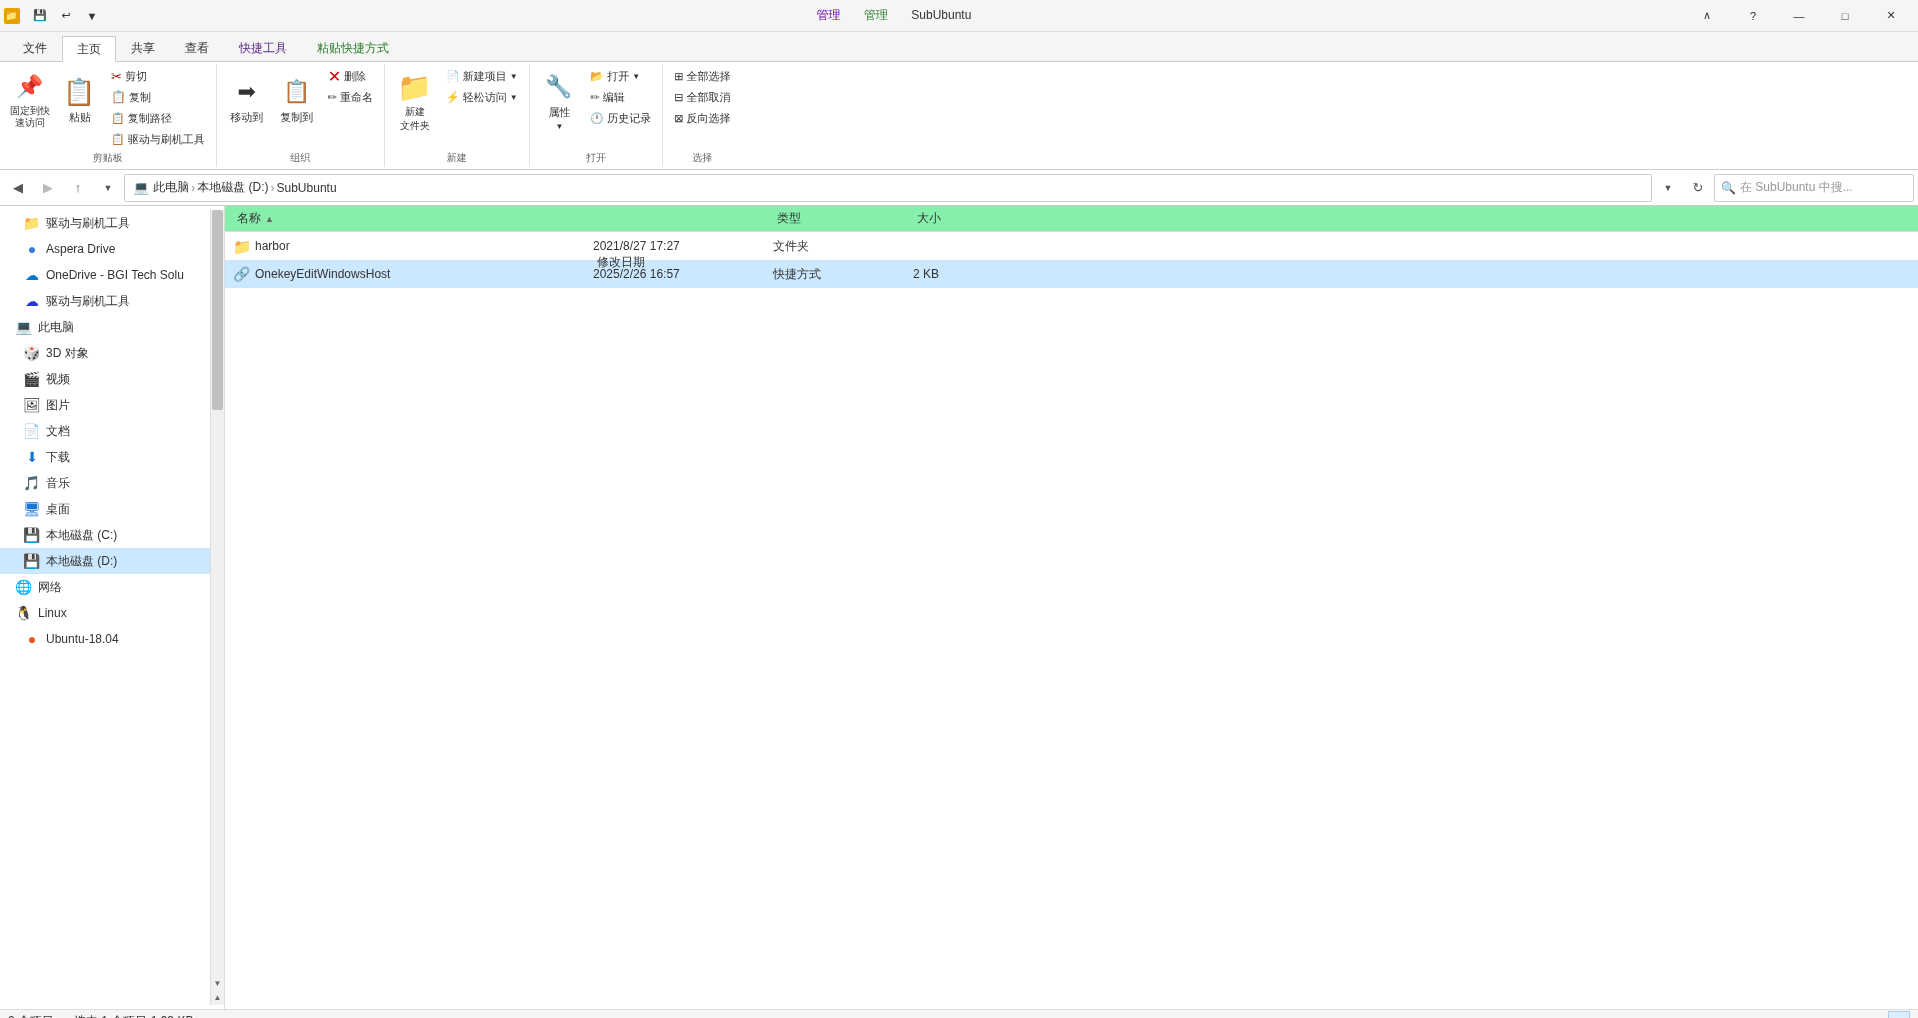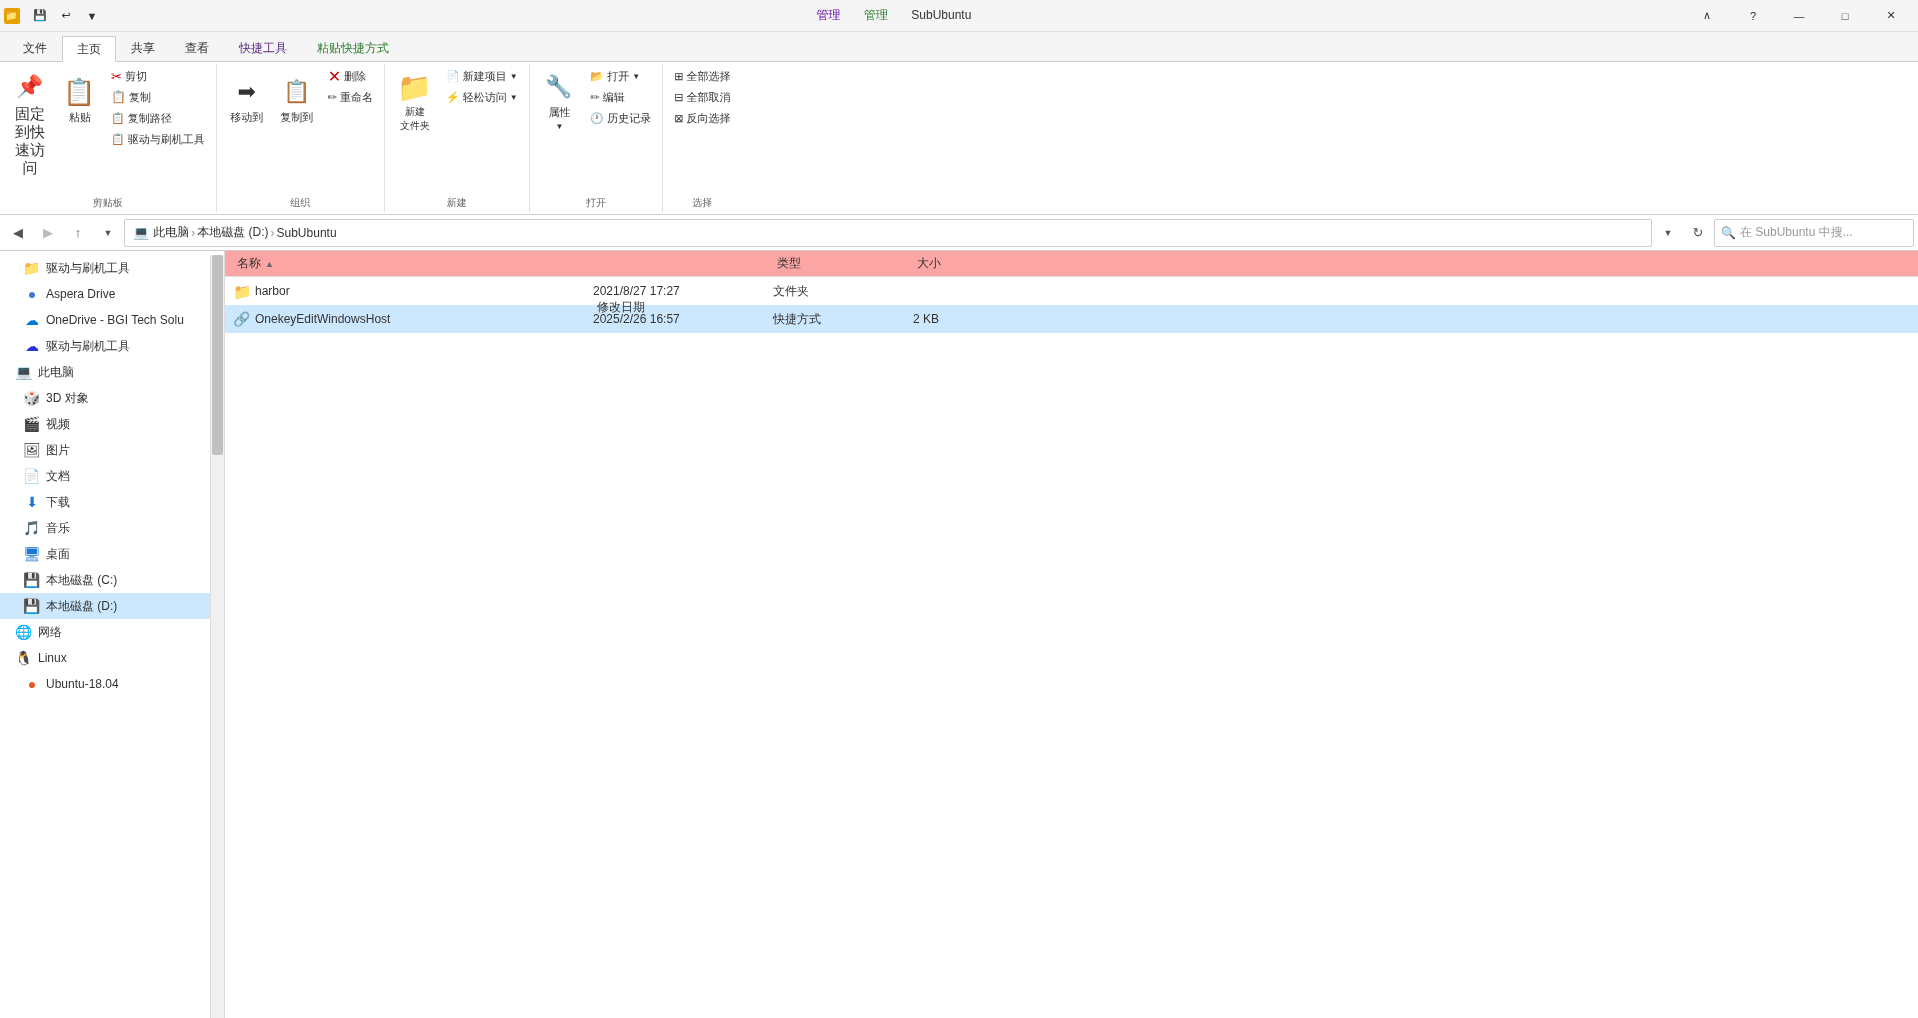--- a/index.html
+++ b/index.html
@@ -111,21 +111,20 @@
       display: flex;
       align-items: flex-start;
       gap: 2px;
       flex: 1;
     }
     .ribbon-group-label {
       font-size: 10px;
       color: #666;
       text-align: center;
       padding-top: 2px;
-      margin-top: 12px;
     }
     .ribbon-btn-large {
       display: flex;
       flex-direction: column;
       align-items: center;
       justify-content: flex-end;
       width: 48px;
       min-height: 64px;
       padding: 4px 2px;
       cursor: pointer;
@@ -249,21 +248,21 @@
 
     
     .file-list-container {
       flex: 1;
       background: white;
       overflow-y: auto;
     }
     .file-list-header {
       display: flex;
       height: 26px;
-      background: #fca5a5;
+      background: #86efac;
       border-bottom: 1px solid #ddd;
       font-size: 12px;
       color: #333;
       user-select: none;
       padding: 0 8px;
     }
     .col-name { flex: 0 0 360px; cursor: pointer; display: flex; align-items: center; gap: 4px; }
     .col-date { flex: 0 0 180px; cursor: pointer; margin-top: 44px; }
     .col-type { flex: 0 0 140px; cursor: pointer; }
     .col-size { flex: 0 0 100px; cursor: pointer; text-align: right; }
@@ -355,21 +354,21 @@
   <div class="ribbon-tab highlight2">粘贴快捷方式</div>
 </div>
 
 <div class="ribbon">
 
   <div class="ribbon-group">
     <div class="ribbon-group-content">
 
       <div class="ribbon-btn-large">
         <div class="ribbon-btn-icon-large">📌</div>
-        <span style="font-size:15px; line-height:1.2;">固定到快<br>速访问</span>
+        <span style="font-size:10px; line-height:1.2;">固定到快<br>速访问</span>
       </div>
 
       <div class="ribbon-btn-large">
         <div class="ribbon-btn-icon-large" style="font-size:26px;">📋</div>
         <span style="font-size:11px;">粘贴</span>
       </div>
 
       <div class="ribbon-col">
         <div class="ribbon-btn-small">
           <span style="color:#cc0000; font-size:13px;">✂</span>

